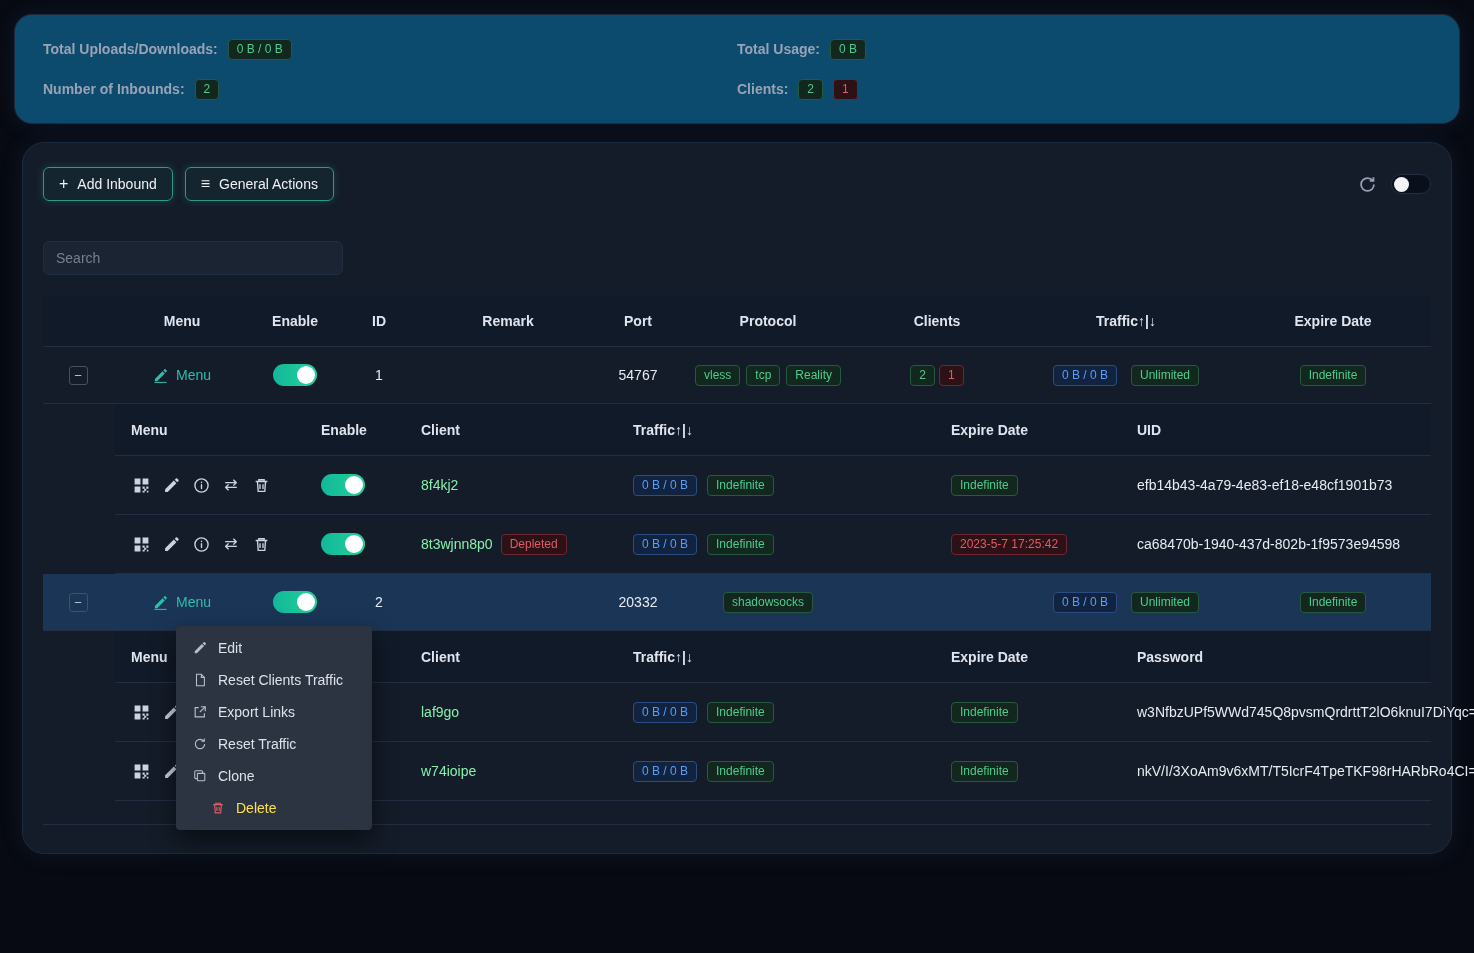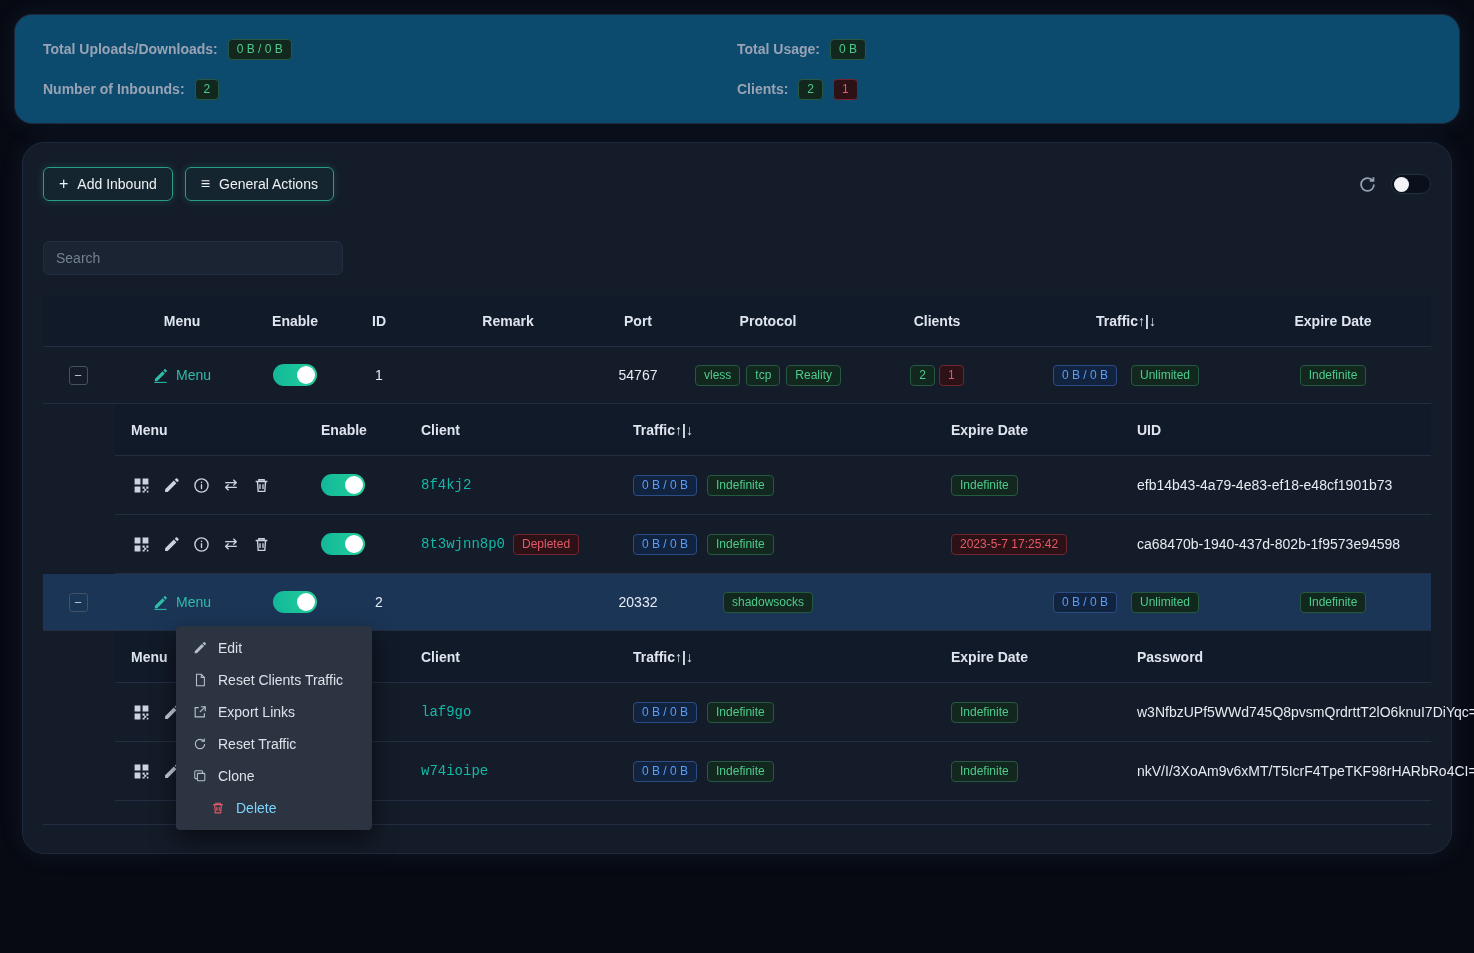--- a/index.html
+++ b/index.html
@@ -96,33 +96,33 @@
   }
   .ct-head { height:52px; background:#111a28; font-weight:700; font-size:14px; color:#dfe4ee; }
   .ct-body { height:59px; font-size:14px; }
   .ct-row .cell { justify-content:flex-start; padding-left:16px; }
   .actions { gap:10px; }
   .icon-btn {
     color:#ccd3df; display:inline-flex; align-items:center; justify-content:center;
     width:20px; height:20px; cursor:pointer; font-size:16px; line-height:1;
   }
   .icon-btn svg { width:17px; height:17px; }
-  .client-name { display:inline-flex; align-items:center; gap:8px; color:#14b8a6;font-family:Liberation Mono, monospace; }
+  .client-name { display:inline-flex; align-items:center; gap:8px; color:#86efac; }
   .table-footer { height:24px; border-bottom:1px solid #232e42; }
   
   .context-menu {
     position:absolute; left:176px; top:626px; width:196px;
     background:#2b3440; border-radius:4px; padding:6px 0;
     box-shadow:0 10px 24px rgba(0,0,0,0.55); z-index:10;
   }
   .cm-item {
     display:flex; align-items:center; gap:11px; height:32px; padding:0 16px;
     font-size:14px; color:#dde2ea; cursor:pointer; white-space:nowrap;
   }
-  .cm-item.danger { color:#7dd3fc;padding-left:34px; }
+  .cm-item.danger { color:#fde047;padding-left:34px; }
   .cm-icon { width:15px; height:15px; display:inline-flex; align-items:center; justify-content:center; color:#b7bfcc; flex:none; }
   .cm-icon svg { width:14px; height:14px; }
   .cm-item.danger .cm-icon { color:#e25a67; }
 </style>
 </head>
 <body>
 
 <section class="card stats-card">
   <div class="stats-col">
     <div class="stat-line">

